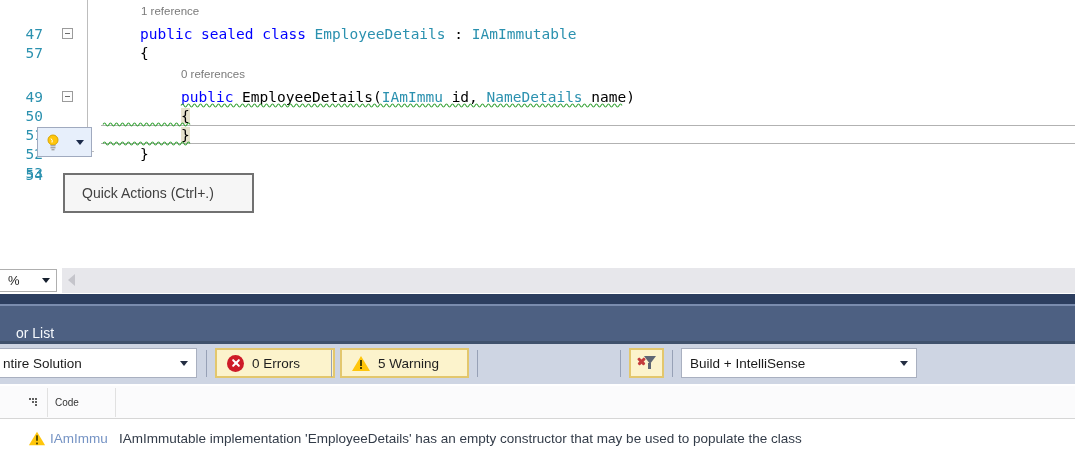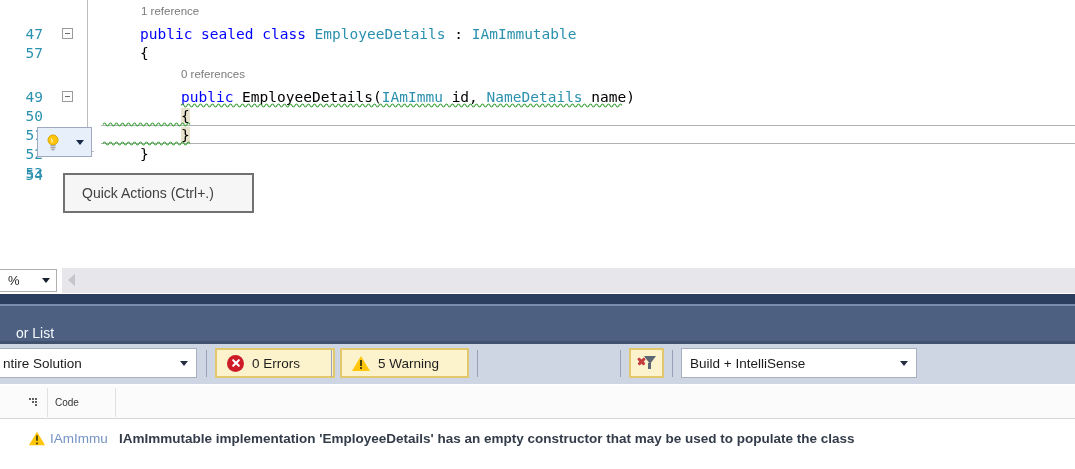--- a/index.html
+++ b/index.html
@@ -93,21 +93,21 @@
   .grip-dots i { position:absolute; left:0; top:0; width:2px; height:2px; background:#5F5F5F;
     box-shadow:3px 0 #5F5F5F, 6px 0 #5F5F5F, 6px 3px #5F5F5F, 3px 3px #5F5F5F, 6px 6px #5F5F5F; }
   .sort-arrow { width:0; height:0; border-left:5px solid transparent; border-right:5px solid transparent; border-top:6px solid #3F3F3F; }
 
   #warning-row { position:absolute; left:0; top:424px; width:1075px; height:28px; background:#fff;
     display:flex; align-items:center; font-size:13.5px; }
   #warning-row .icon-cell { position:absolute; left:28px; top:7px; }
   #warning-row .code-cell { position:absolute; left:50px; top:0; width:64px; height:28px; overflow:hidden;
     color:#7593C4; display:flex; align-items:center; white-space:nowrap; }
   #warning-row .desc-cell { position:absolute; left:119px; top:0; height:28px; display:flex; align-items:center;
-    color:#333C49; white-space:nowrap;font-weight:bold; }
+    color:#333C49; white-space:nowrap; }
 
   
   #bulb-widget svg { display:block; }
 </style>
 </head>
 <body>
 
 <div id="root">
 
   <div id="editor">

